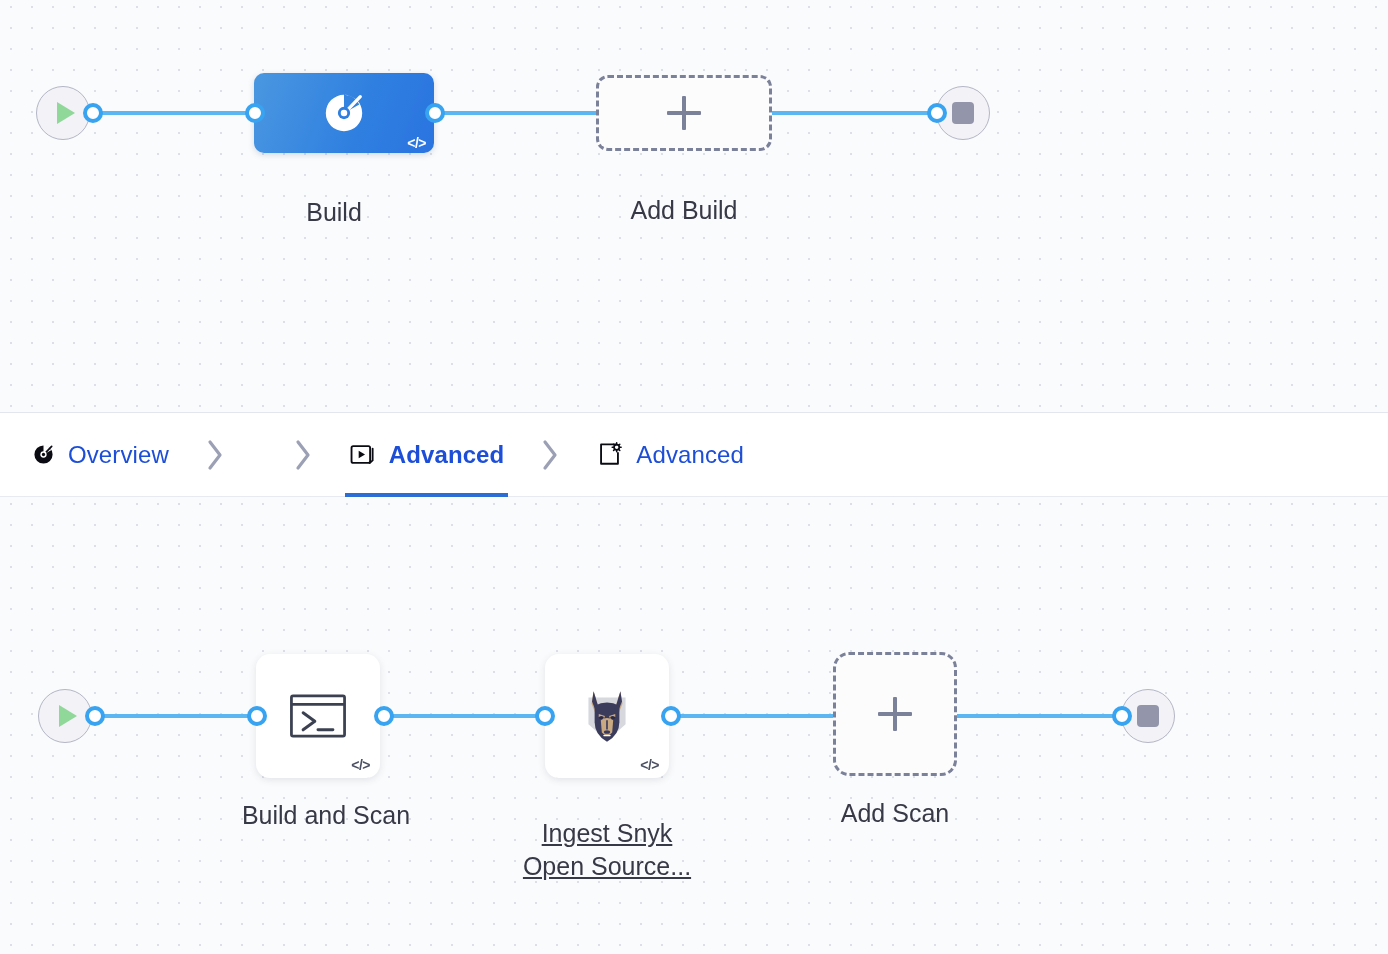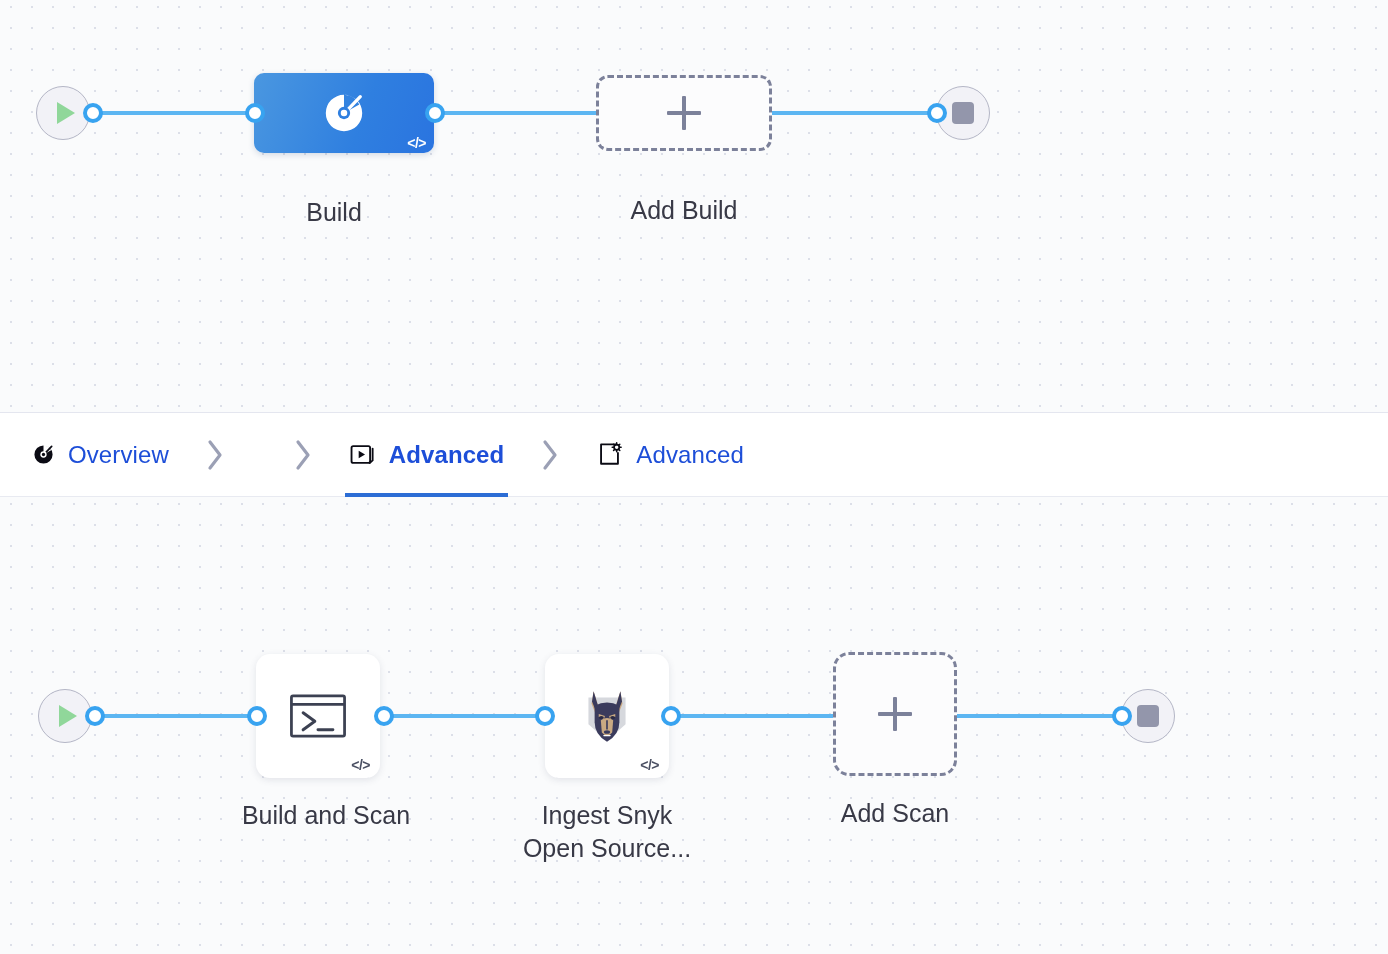--- a/index.html
+++ b/index.html
@@ -330,21 +330,21 @@
         <ellipse cx="37.5" cy="33.5" rx="2.4" ry="1.5" fill="#2a2a44"></ellipse>
 
         <path d="M32 36 L32 45" stroke="#3b3b5c" stroke-width="1.6"></path>
         <ellipse cx="32" cy="47.5" rx="3" ry="1.8" fill="#3b3b5c"></ellipse>
         <path d="M29 51 L35 51" stroke="#ffffff" stroke-width="1.3" stroke-linecap="round"></path>
       </svg>
       <span class="code-badge on-white">&lt;/&gt;</span>
     </div>
     <div class="dot" style="left:535px; top:209px;"></div>
     <div class="dot" style="left:661px; top:209px;"></div>
-    <div class="node-label" style="left:487px; top:302px; width:240px;">Ingest Snyk
+    <div class="node-label" style="left:487px; top:320px; width:240px;text-decoration:underline;">Ingest Snyk
 Open Source...</div>
 
     <div class="add-node" id="add-step-node" style="left:833px; top:155px;">
       <span class="plus"></span>
     </div>
     <div class="node-label" style="left:775px; top:300px; width:240px;">Add Scan</div>
 
     <div class="terminal" style="left:1121px; top:192px;">
       <span class="stop-sq"></span>
     </div>

